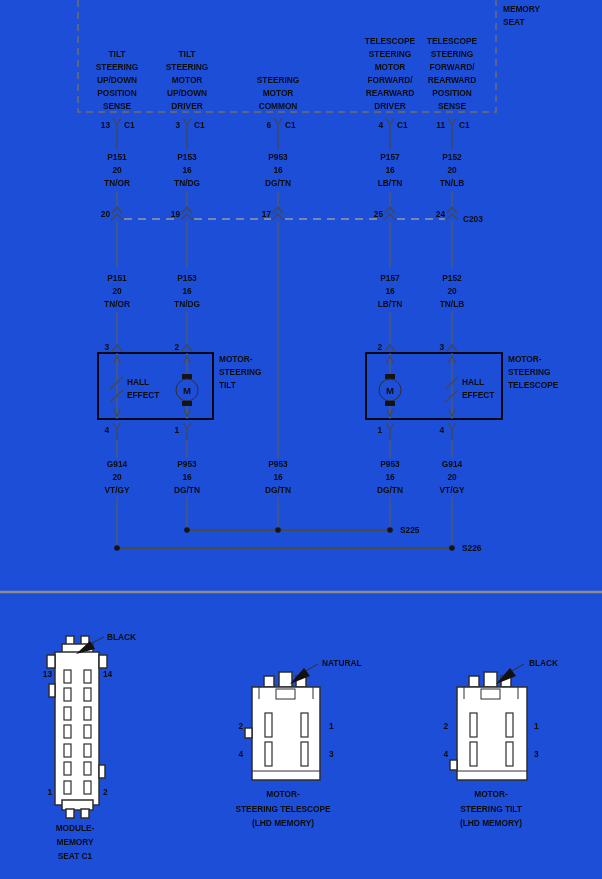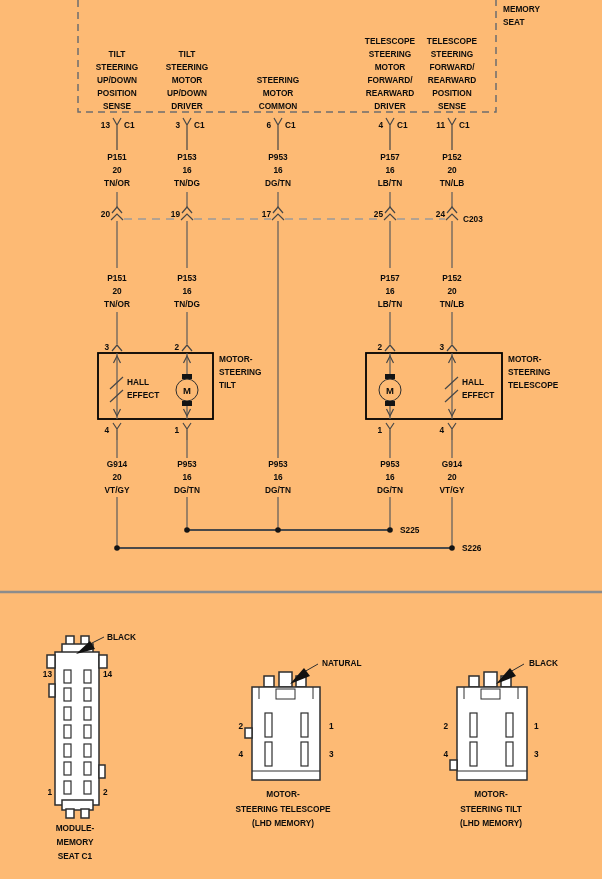--- a/index.html
+++ b/index.html
@@ -1,16 +1,16 @@
 <!DOCTYPE html>
 <html><head>
 <meta charset="utf-8">
 <style>
   html,body{margin:0;padding:0;background:#fff;}
-  .page{position:relative;width:602px;height:879px;background:#fdba74;overflow:hidden;}
+  .page{position:relative;width:602px;height:879px;background:#1d4ed8;overflow:hidden;}
   svg{display:block;}
   .t{font-family:"Liberation Sans",sans-serif;font-weight:bold;font-size:8.3px;fill:#0c0c0c;}
   .tm{text-anchor:middle;}
   .te{text-anchor:end;}
   .mletter{font-size:9.5px;}
   .wire{stroke:#5c5c5c;stroke-width:1.2;fill:none;}
   .sym{stroke:#474747;stroke-width:1.2;fill:none;}
   .box{stroke:#000;stroke-width:1.8;fill:none;}
   .dashbox{stroke:#6e6e6e;stroke-width:1.5;fill:none;stroke-dasharray:7 5;}
   .cdash{stroke:#9b9b9b;stroke-width:1.4;fill:none;stroke-dasharray:8 6;}

